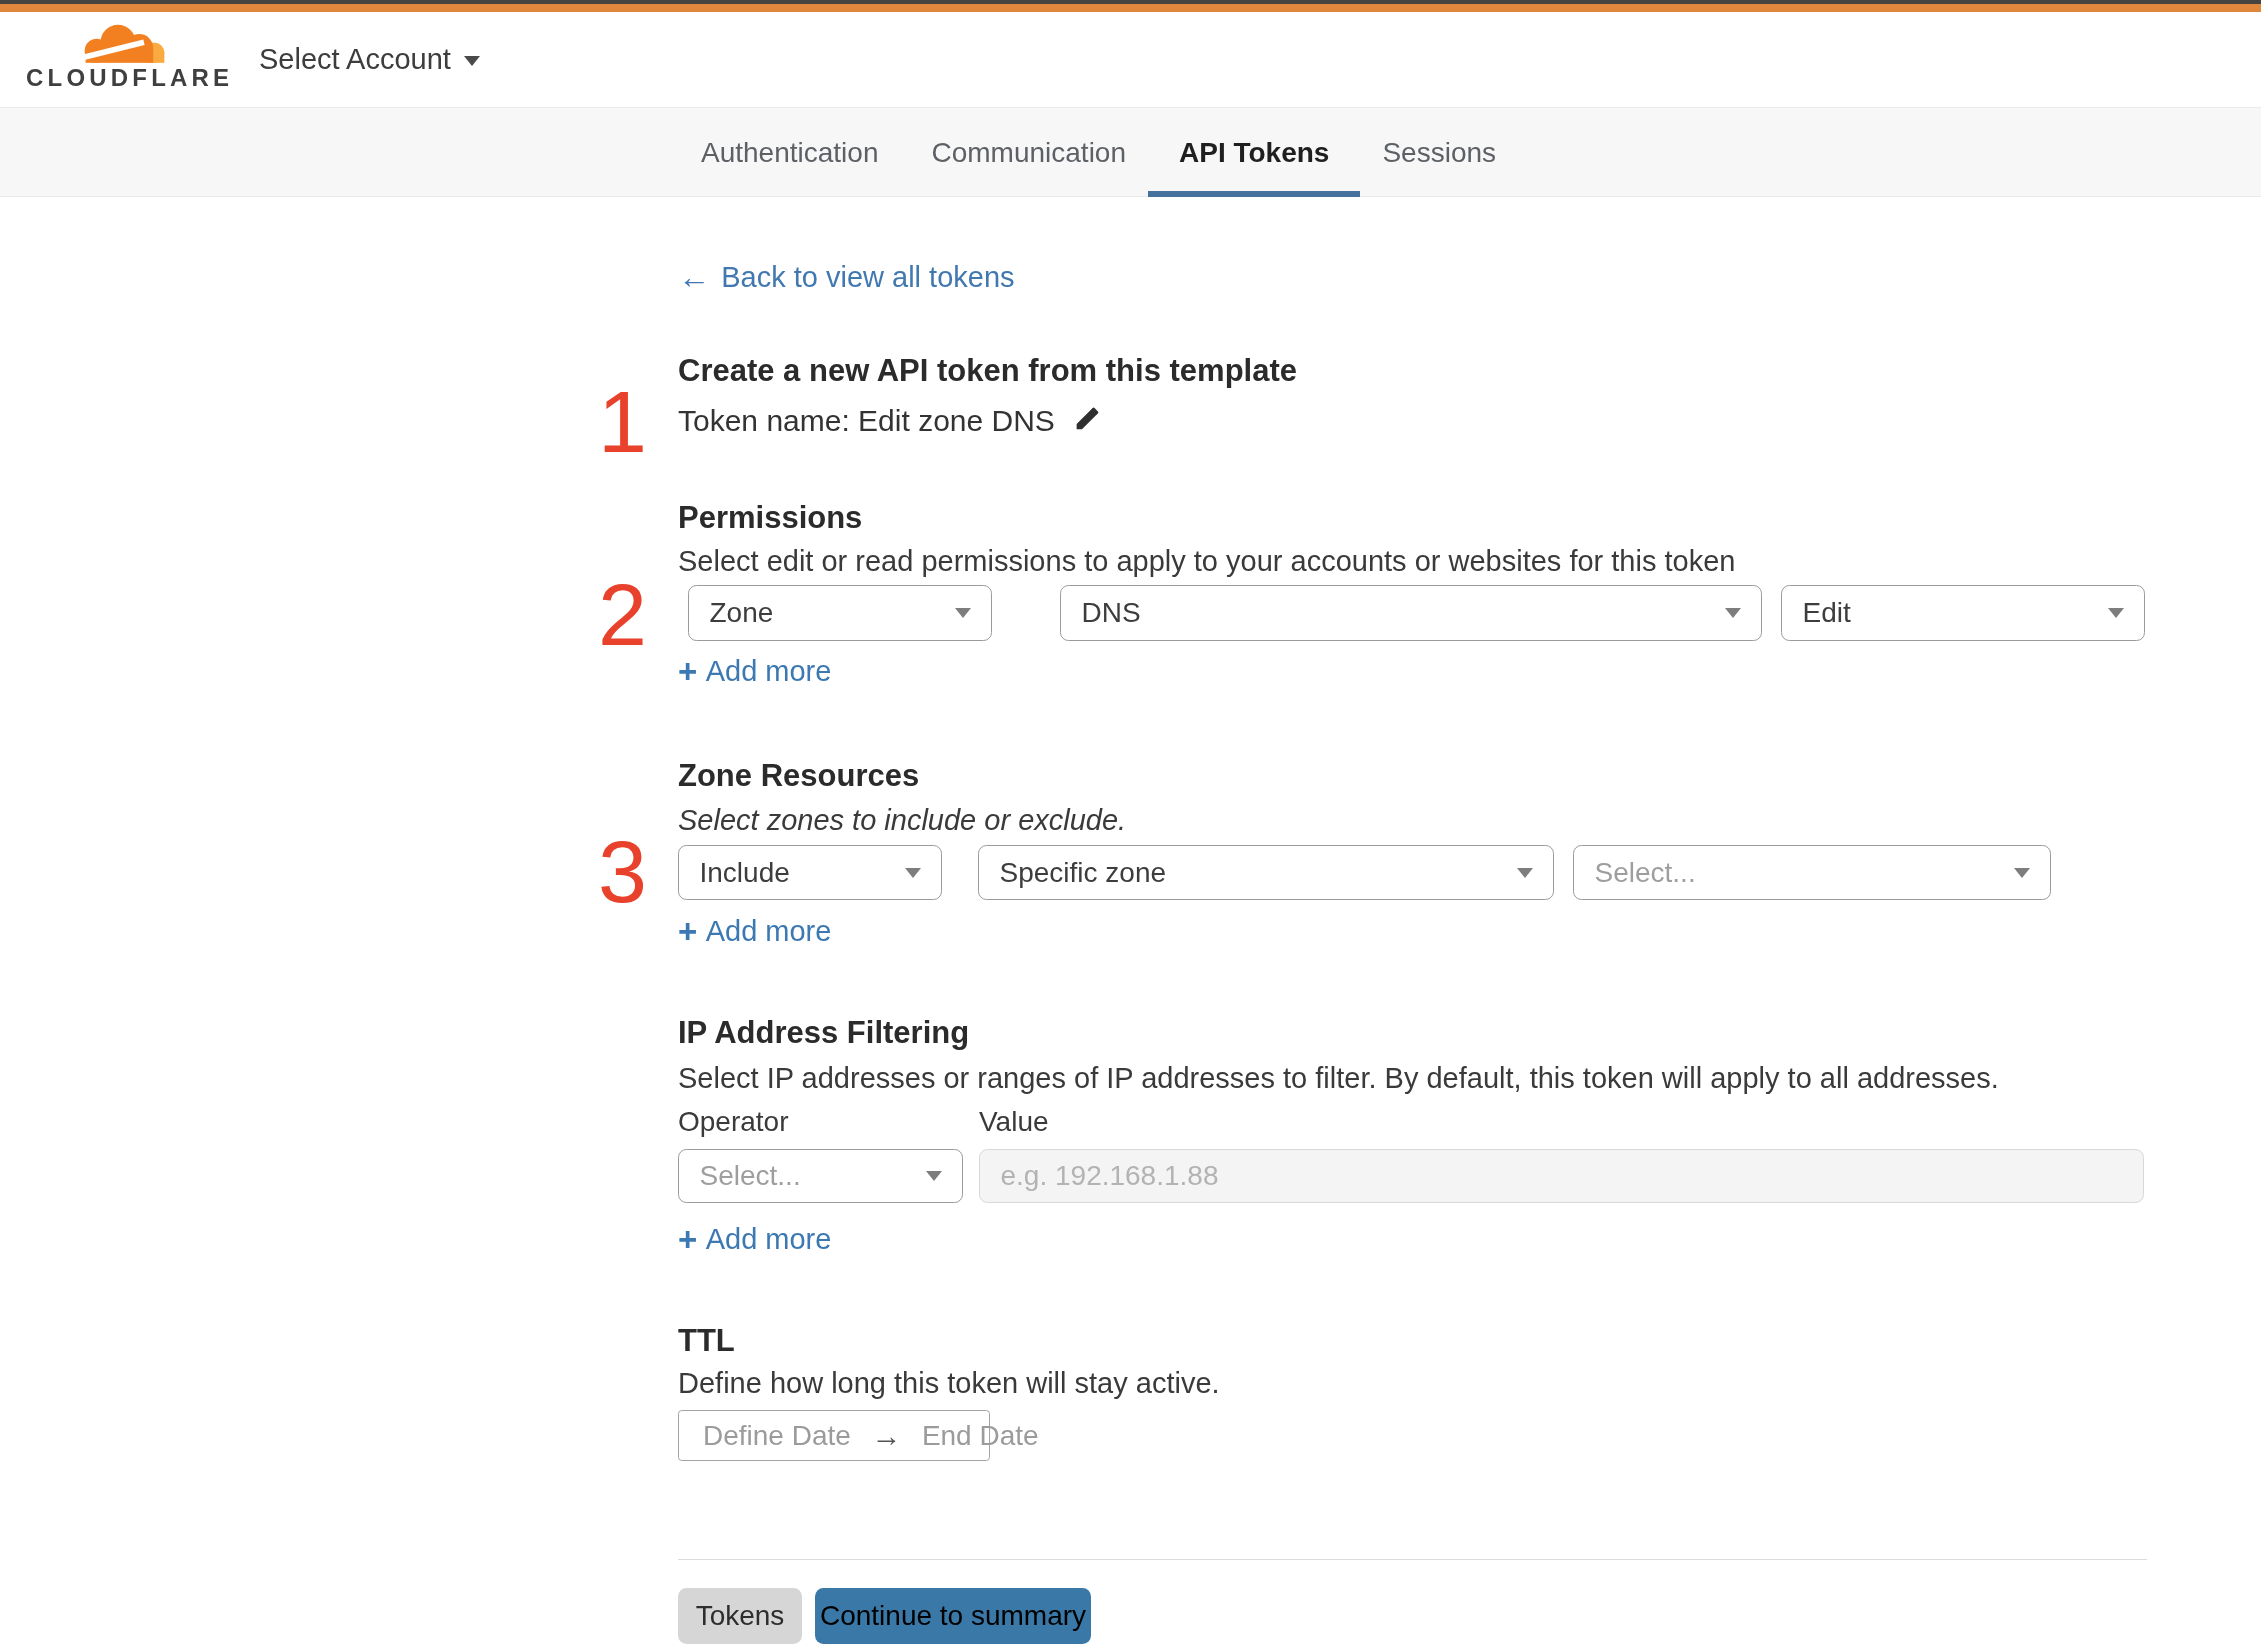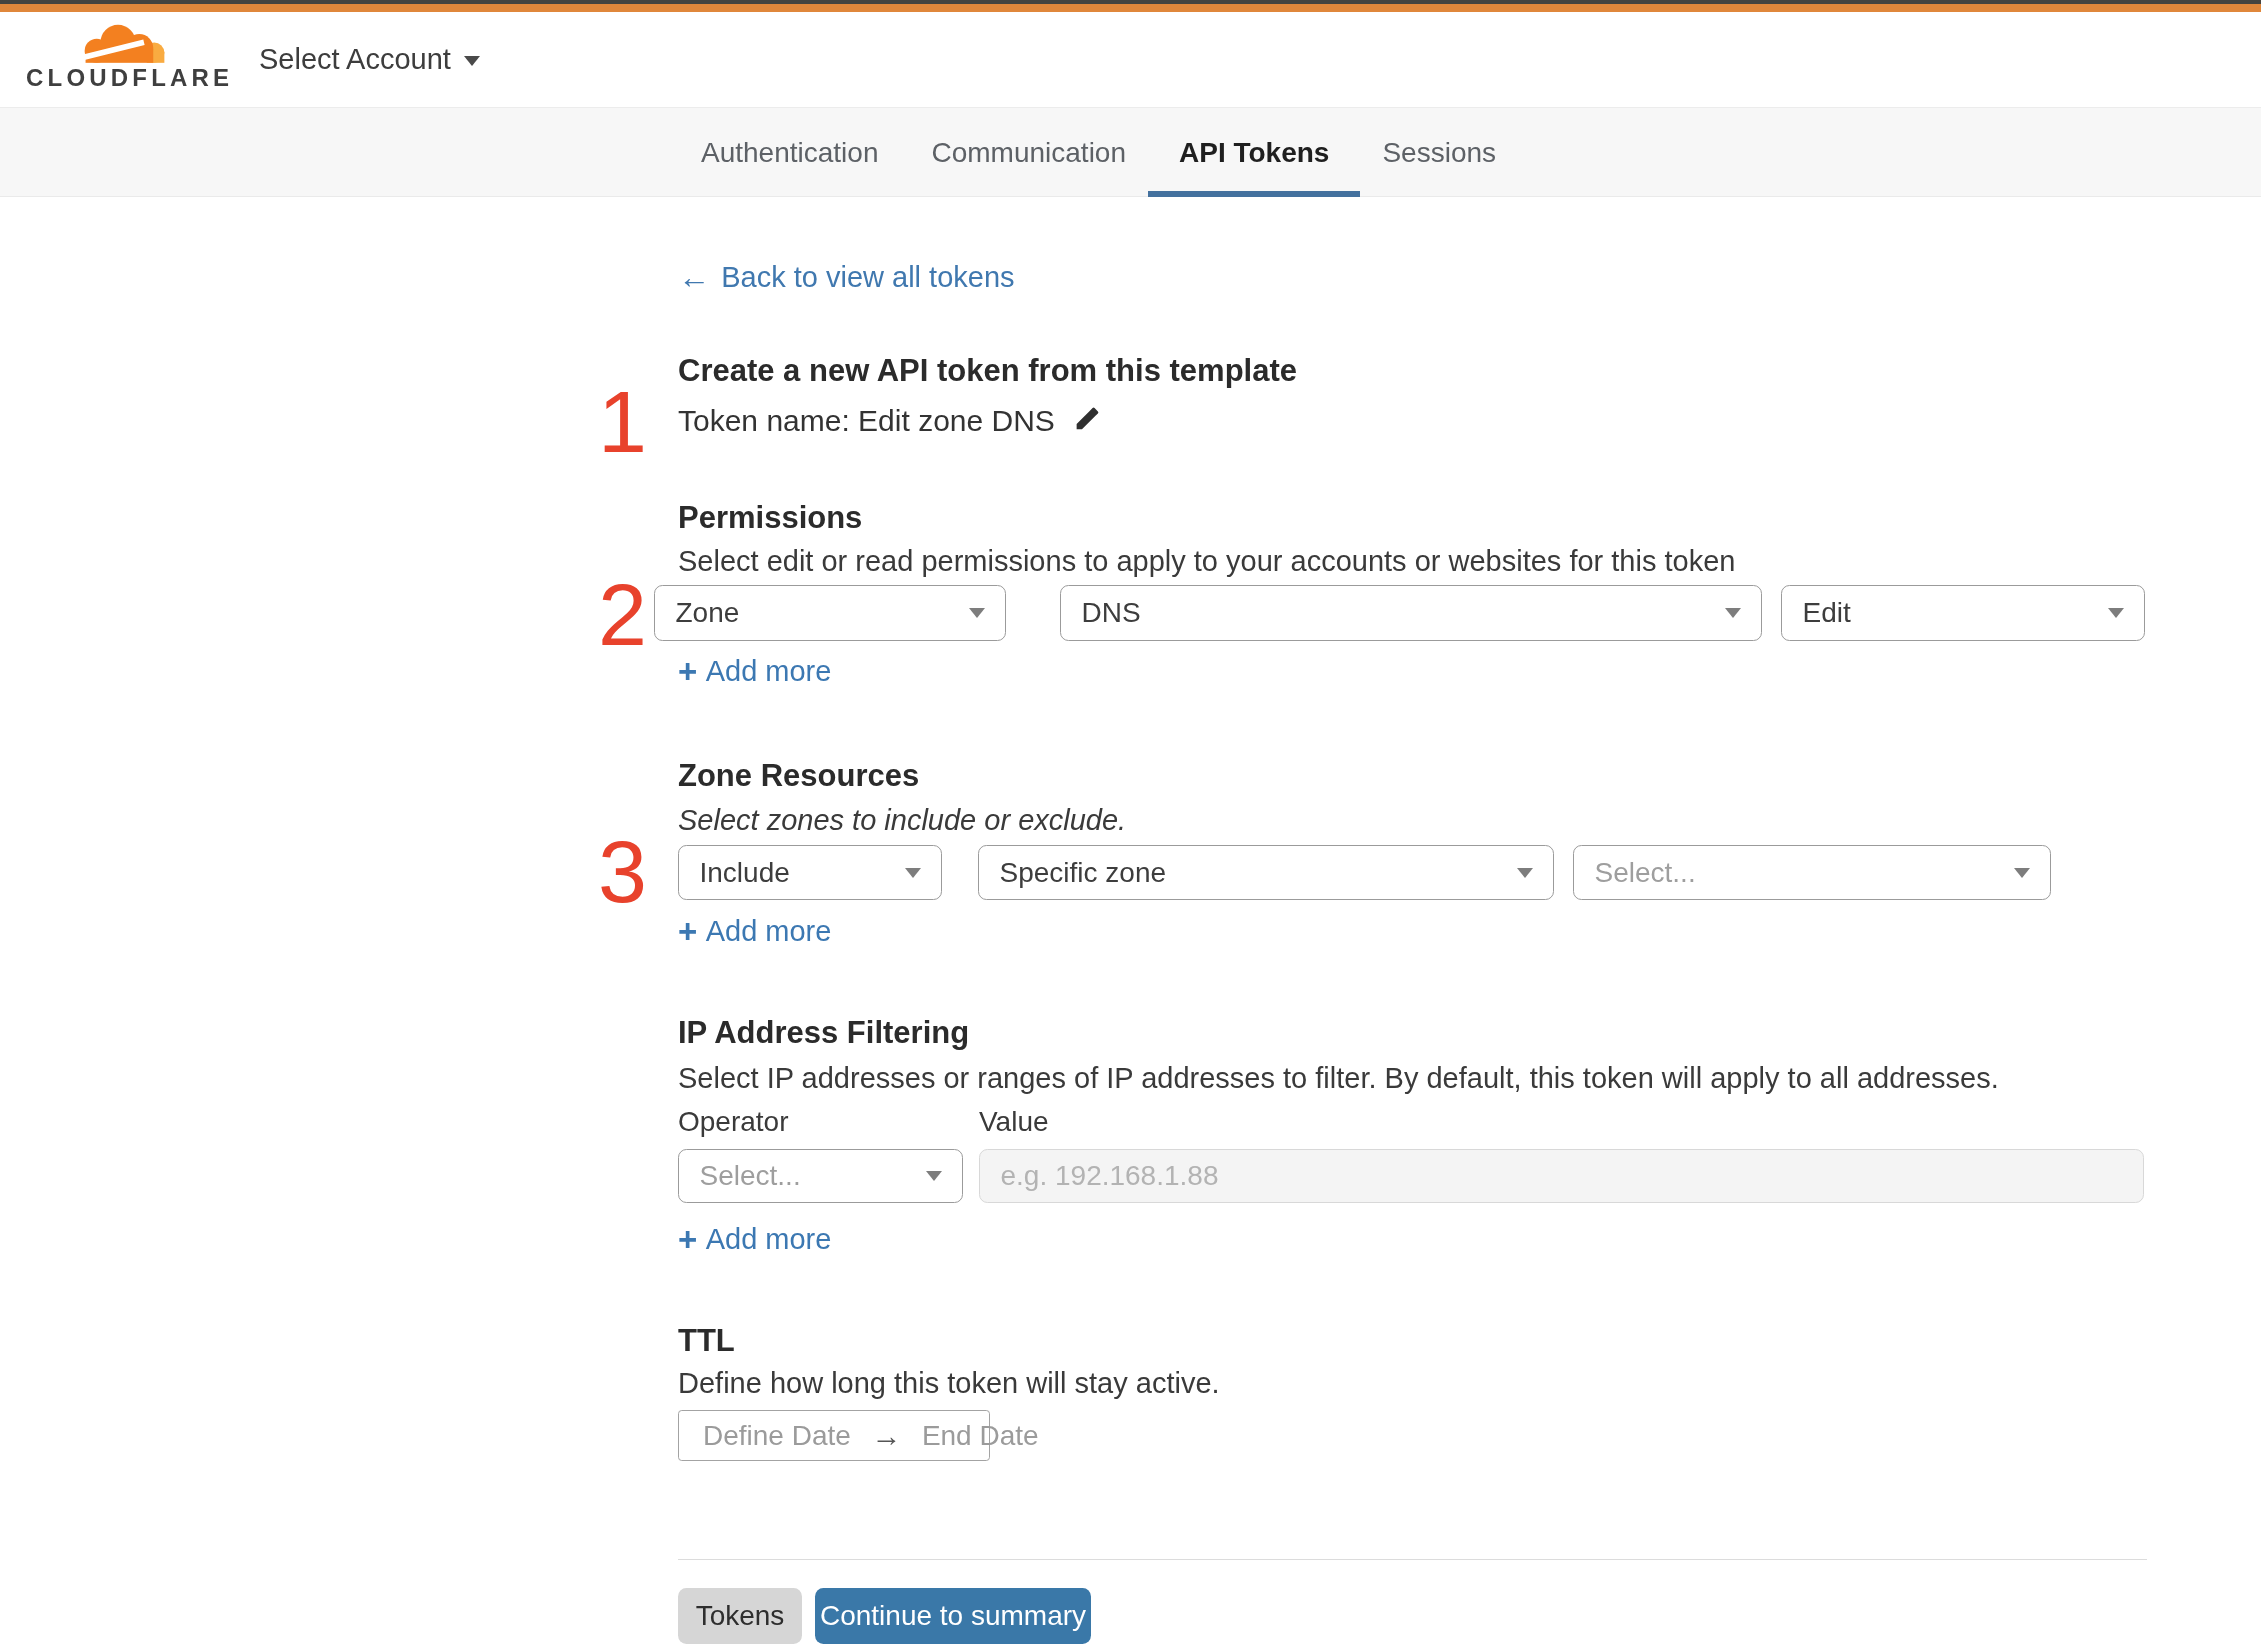--- a/index.html
+++ b/index.html
@@ -64,21 +64,21 @@
   .op-label  { left: 678px;  top: 1106px; }
   .val-label { left: 979px; top: 1106px; }
 
   
   .select { position: absolute; height: 56px; border: 1.9px solid #9b9b9b; border-radius: 8.4px; background: #fff;
             display: flex; align-items: center; padding-left: 20.5px; cursor: pointer; }
   .select .val { font-size: 28px; color: #3d3d3d; }
   .select .val.placeholder { color: #9e9e9e; }
   .select .caret { position: absolute; right: 20.5px; top: 50%; margin-top: -4.7px; width: 0; height: 0;
                    border-left: 8.4px solid transparent; border-right: 8.4px solid transparent; border-top: 10.3px solid #7d7d7d; }
-  .sel-scope   { left: 654px;  top: 585px; width: 352px; }
+  .sel-scope   { left: 688px;  top: 585px; width: 304px; }
   .sel-perm    { left: 1060px; top: 585px; width: 702px; }
   .sel-access  { left: 1781px; top: 585px; width: 364px; }
   .sel-include { left: 678px;  top: 845px; width: 264px; height: 55px; }
   .sel-zonetype{ left: 978px; top: 845px; width: 576px; height: 55px; }
   .sel-zone    { left: 1573px; top: 845px; width: 478px; height: 55px; }
   .sel-op      { left: 678px;  top: 1149px; width: 285px; height: 54px; }
 
   .value-input { position: absolute; left: 979px; top: 1149px; width: 1165px; height: 54px;
                  border: 1.9px solid #d8d8d8; border-radius: 8.4px; background: #f4f4f4;
                  font-family: "Liberation Sans", sans-serif; font-size: 28px; color: #555; padding: 0 20.5px; }
@@ -95,21 +95,21 @@
              border: 1.9px solid #a3a3a3; border-radius: 3.7px; background: #fff;
              display: flex; align-items: center; gap: 20.5px; padding-left: 24px; cursor: pointer; }
   .ttl-box .date { font-size: 28px; color: #9b9b9b; white-space: nowrap; }
   .ttl-box .rarrow { font-size: 30px; color: #555; }
 
   .divider { position: absolute; left: 678px; top: 1559px; width: 1469px; height: 0.9px; background: #dcdcdc; }
 
   .btn { position: absolute; top: 1588px; height: 56px; border: none; border-radius: 8.4px;
          font-family: "Liberation Sans", sans-serif; font-size: 28px; display: flex; align-items: center; justify-content: center; cursor: pointer; }
   .btn-cancel   { left: 678px; width: 124px; background: #d6d6d6; color: #2e2e2e; }
-  .btn-continue { left: 815px; width: 276px; background: #3a78a8; color: #ffffff; }
+  .btn-continue { left: 815px; width: 276px; background: #3a78a8; color: #000000; }
 </style>
 </head>
 <body>
 
 <div class="screen">
 
   <div class="topbar-dark"></div>
   <div class="topbar-orange"></div>
 
   <header class="header">

